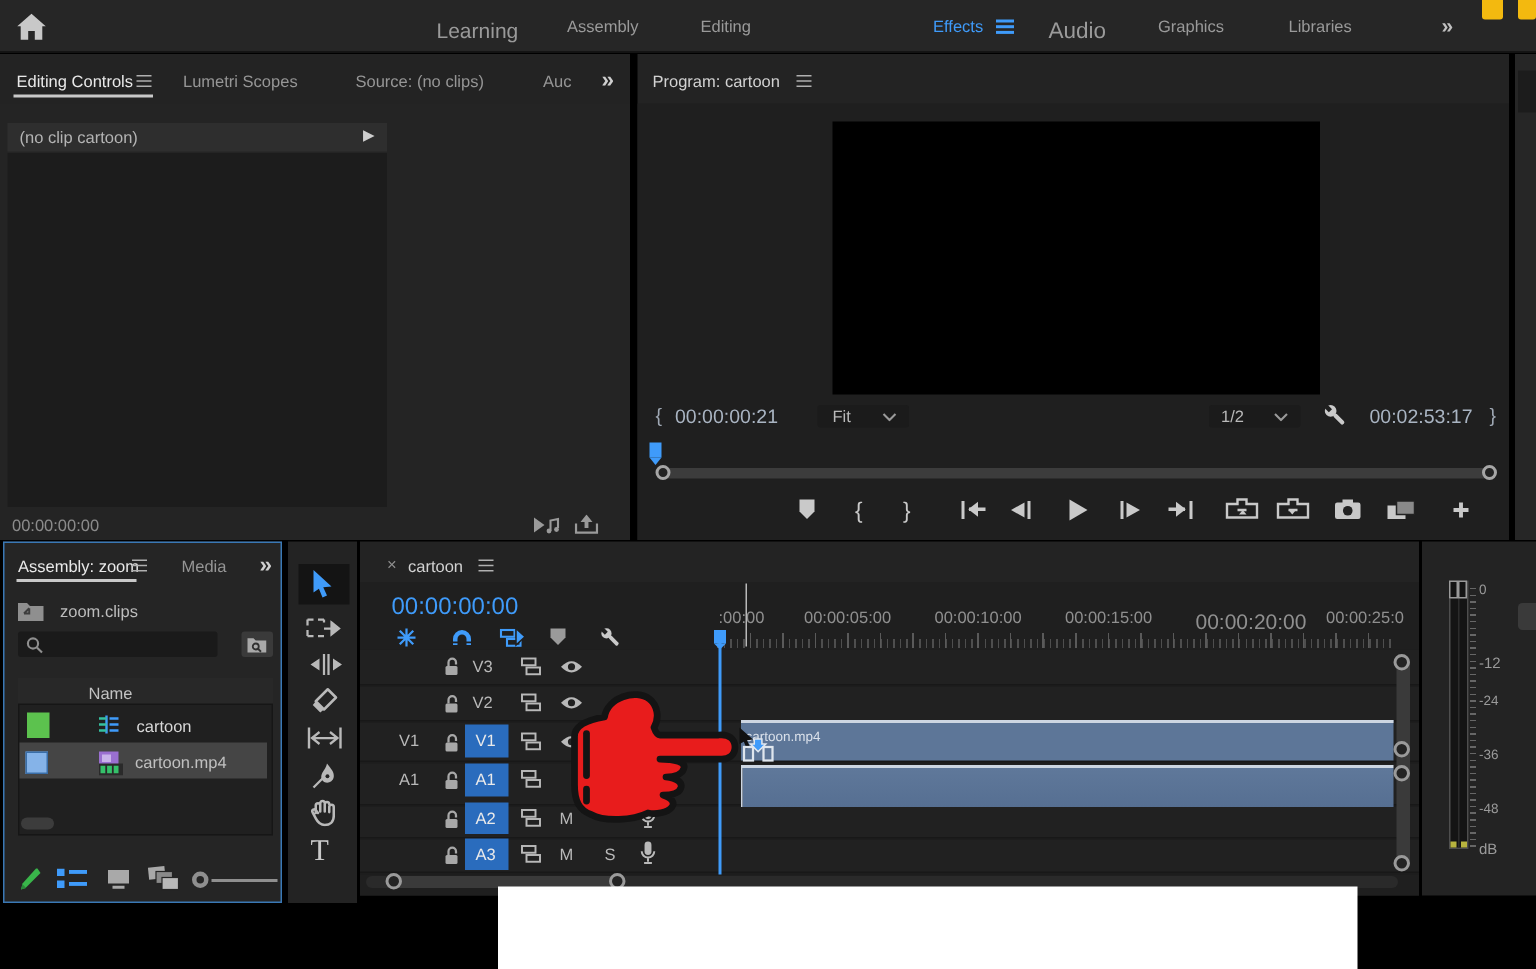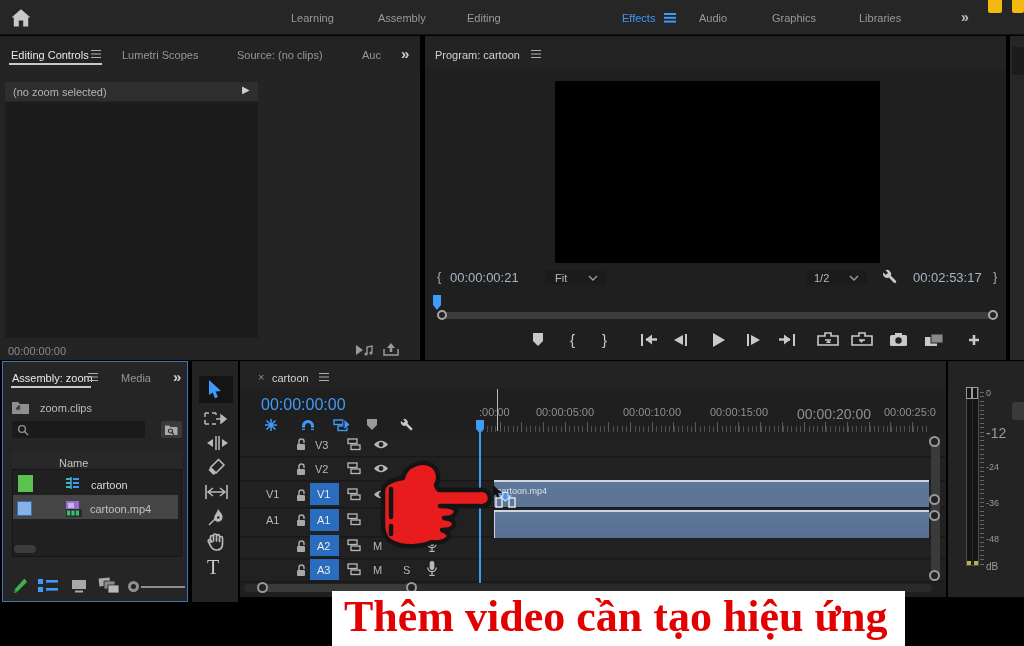--- a/index.html
+++ b/index.html
@@ -10,45 +10,45 @@
   .txt { position:absolute; white-space:nowrap; }
 </style>
 </head>
 <body>
 <div id="stage">
 
   <div class="abs" style="left:0;top:0;width:1024px;height:35px;background:#262626;border-bottom:1px solid #141414;"></div>
   <svg class="abs" style="left:9px;top:6px;" width="24" height="24" viewBox="0 0 24 24">
     <path d="M12 3.2 L21.5 11.5 L19.2 11.5 L19.2 20.5 L14.2 20.5 L14.2 14.6 L9.8 14.6 L9.8 20.5 L4.8 20.5 L4.8 11.5 L2.5 11.5 Z" fill="#c8c8c8"></path>
   </svg>
-  <div class="txt" style="left:291px;top:12px;font-size:11px;color:#9a9a9a;">Learning</div>
+  <div class="txt" style="left:291px;top:12px;font-size:14px;color:#9a9a9a;">Learning</div>
   <div class="txt" style="left:378px;top:12px;font-size:11px;color:#9a9a9a;">Assembly</div>
   <div class="txt" style="left:467px;top:12px;font-size:11px;color:#9a9a9a;">Editing</div>
   <div class="txt" style="left:550px;top:12px;font-size:11px;color:#9a9a9a;margin-top:29px;">Color</div>
   <div class="txt" style="left:622px;top:12px;font-size:11px;color:#3f9bfa;">Effects</div>
   <div class="abs" style="left:664px;top:13px;width:12px;height:1.6px;background:#3f9bfa;box-shadow:0 3.8px 0 #3f9bfa,0 7.6px 0 #3f9bfa;"></div>
-  <div class="txt" style="left:699px;top:12px;font-size:11px;color:#9a9a9a;text-align:right;">Audio</div>
+  <div class="txt" style="left:699px;top:12px;font-size:15px;color:#9a9a9a;text-align:right;">Audio</div>
   <div class="txt" style="left:772px;top:12px;font-size:11px;color:#9a9a9a;">Graphics</div>
   <div class="txt" style="left:859px;top:12px;font-size:11px;color:#9a9a9a;">Libraries</div>
   <div class="txt" style="left:961px;top:9px;font-size:14px;color:#c0c0c0;font-weight:bold;">»</div>
   <div class="abs" style="left:988px;top:0;width:14px;height:13px;background:#f3b90f;border-radius:0 0 2px 2px;"></div>
   <div class="abs" style="left:1012px;top:0;width:12px;height:13px;background:#f3b90f;border-radius:0 0 2px 2px;"></div>
 
   <div class="abs" style="left:0;top:36px;width:420px;height:324px;background:#232323;"></div>
   <div class="txt" style="left:11px;top:49px;font-size:11px;color:#e9e9e9;">Editing Controls</div>
   <div class="abs" style="left:9px;top:63px;width:93px;height:2px;background:#c9c9c9;"></div>
   <div class="abs" style="left:91px;top:50px;width:10px;height:1.2px;background:#b0b0b0;box-shadow:0 3.5px 0 #b0b0b0,0 7px 0 #b0b0b0;"></div>
   <div class="txt" style="left:122px;top:49px;font-size:11px;color:#969696;">Lumetri Scopes</div>
   <div class="txt" style="left:237px;top:49px;font-size:11px;color:#969696;">Source: (no clips)</div>
   <div class="txt" style="left:362px;top:49px;font-size:11px;color:#969696;">Auc</div>
   <div class="txt" style="left:401px;top:45px;font-size:15px;color:#cfcfcf;font-weight:bold;">»</div>
   <div class="abs" style="left:0;top:69px;width:420px;height:291px;background:#242424;"></div>
 
   <div class="abs" style="left:5px;top:82px;width:253px;height:19px;background:#2e2e2e;"></div>
-  <div class="txt" style="left:13px;top:86px;font-size:11px;color:#b4b4b4;">(no zoom selected)</div>
+  <div class="txt" style="left:13px;top:86px;font-size:11px;color:#b4b4b4;">(no clip cartoon)</div>
   <div class="txt" style="left:242px;top:84px;font-size:10px;color:#cfcfcf;">▶</div>
   <div class="abs" style="left:5px;top:102px;width:253px;height:236px;background:#1c1c1c;"></div>
 
   <div class="txt" style="left:8px;top:345px;font-size:11px;color:#8b8b8b;">00:00:00:00</div>
   <svg class="abs" style="left:355px;top:344px;" width="20" height="12" viewBox="0 0 20 12">
     <path d="M1 1 L8 6 L1 11 Z" fill="#9a9a9a"></path>
     <path d="M12 10 L12 3 L17 2 L17 8" stroke="#9a9a9a" stroke-width="1.4" fill="none"></path>
     <circle cx="11" cy="10" r="1.6" fill="#9a9a9a"></circle>
       <circle cx="16" cy="9" r="1.6" fill="#9a9a9a"></circle>
   </svg>
@@ -410,30 +410,29 @@
   <div class="abs" style="left:948px;top:361px;width:76px;height:236px;background:#232323;"></div>
   <div class="abs" style="left:1012px;top:402px;width:12px;height:18px;background:#3a3a3a;border-radius:3px 0 0 3px;"></div>
   <div class="abs" style="left:966px;top:387px;width:13px;height:179px;border:1px solid #4e4e4e;background:#141414;"></div>
   <div class="abs" style="left:972px;top:388px;width:1px;height:177px;background:#2c2c2c;"></div>
   <div class="abs" style="left:966px;top:387px;width:6px;height:12px;border:1px solid #9a9a9a;background:#141414;"></div>
   <div class="abs" style="left:972px;top:387px;width:6px;height:12px;border:1px solid #9a9a9a;background:#141414;"></div>
   <div class="abs" style="left:967px;top:561px;width:4px;height:4px;background:#b8b43e;"></div>
   <div class="abs" style="left:974px;top:561px;width:4px;height:4px;background:#b8b43e;"></div>
   <div class="abs" style="left:980px;top:392px;width:4px;height:176px;background:repeating-linear-gradient(to bottom,#666 0,#666 1px,transparent 1px,transparent 4.4px);"></div>
   <div class="txt" style="left:986px;top:388px;font-size:9px;color:#9a9a9a;">0</div>
-  <div class="txt" style="left:986px;top:425px;font-size:14px;color:#9a9a9a;">-12</div>
+  <div class="txt" style="left:986px;top:437px;font-size:10px;color:#9a9a9a;">-12</div>
   <div class="txt" style="left:986px;top:462px;font-size:9px;color:#9a9a9a;">-24</div>
   <div class="txt" style="left:986px;top:498px;font-size:9px;color:#9a9a9a;">-36</div>
   <div class="txt" style="left:986px;top:534px;font-size:9px;color:#9a9a9a;">-48</div>
   <div class="txt" style="left:986px;top:561px;font-size:10px;color:#9a9a9a;">dB</div>
 
   <div class="abs" style="left:0;top:602px;width:1024px;height:44px;background:#000;"></div>
   <div class="abs" style="left:190px;top:608px;width:834px;height:38px;background:#000;"></div>
   <div class="abs" style="left:332px;top:591px;width:573px;height:55px;background:#fff;"></div>
-  <div class="txt" style="left:344px;top:591px;font-family:'Liberation Serif',serif;font-weight:bold;font-size:44px;color:#e20000;">Thêm video cần tạo hiệu ứng</div>
 
   <svg class="abs" style="left:492px;top:485px;" width="28" height="24" viewBox="0 0 28 24">
     <path d="M1 0 L10 8 L6 8.5 L8 13 L5.7 14 L3.9 9.5 L1 11 Z" fill="#111"></path>
     <path d="M11 6 h6 v4 h3 l-6 6 l-6 -6 h3 Z" fill="#3f9bfa" stroke="#dfe6ee" stroke-width="1.2" transform="translate(1.5,2.5) scale(0.85)"></path>
     <rect x="4" y="13" width="6" height="9" fill="none" stroke="#dfe6ee" stroke-width="1.5"></rect>
     <rect x="17" y="13" width="6" height="9" fill="none" stroke="#dfe6ee" stroke-width="1.5"></rect>
   </svg>
 
   <svg class="abs" style="left:378px;top:459px;" width="120" height="94" viewBox="0 0 120 94">
     <path d="M5,32 C5,25 13,21 25,19 C27,6 46,0 55,7 C60,11 62,19 58,26 C59,29 60,31 62,31 L101,31 C108,30 112,34 112,39 C112,44 108,48 101,47 L62,47 C72,47 79,49 78,53 C77,57 72,59 66,59 C73,60 77,62 76,66 C75,70 69,71 64,71 C70,73 72,76 70,79 C67,83 59,84 54,83 C44,88 25,89 16,84 C8,81 5,75 5,64 Z" fill="#e81c1c" stroke="#141414" stroke-width="4.5" stroke-linejoin="round"></path>

